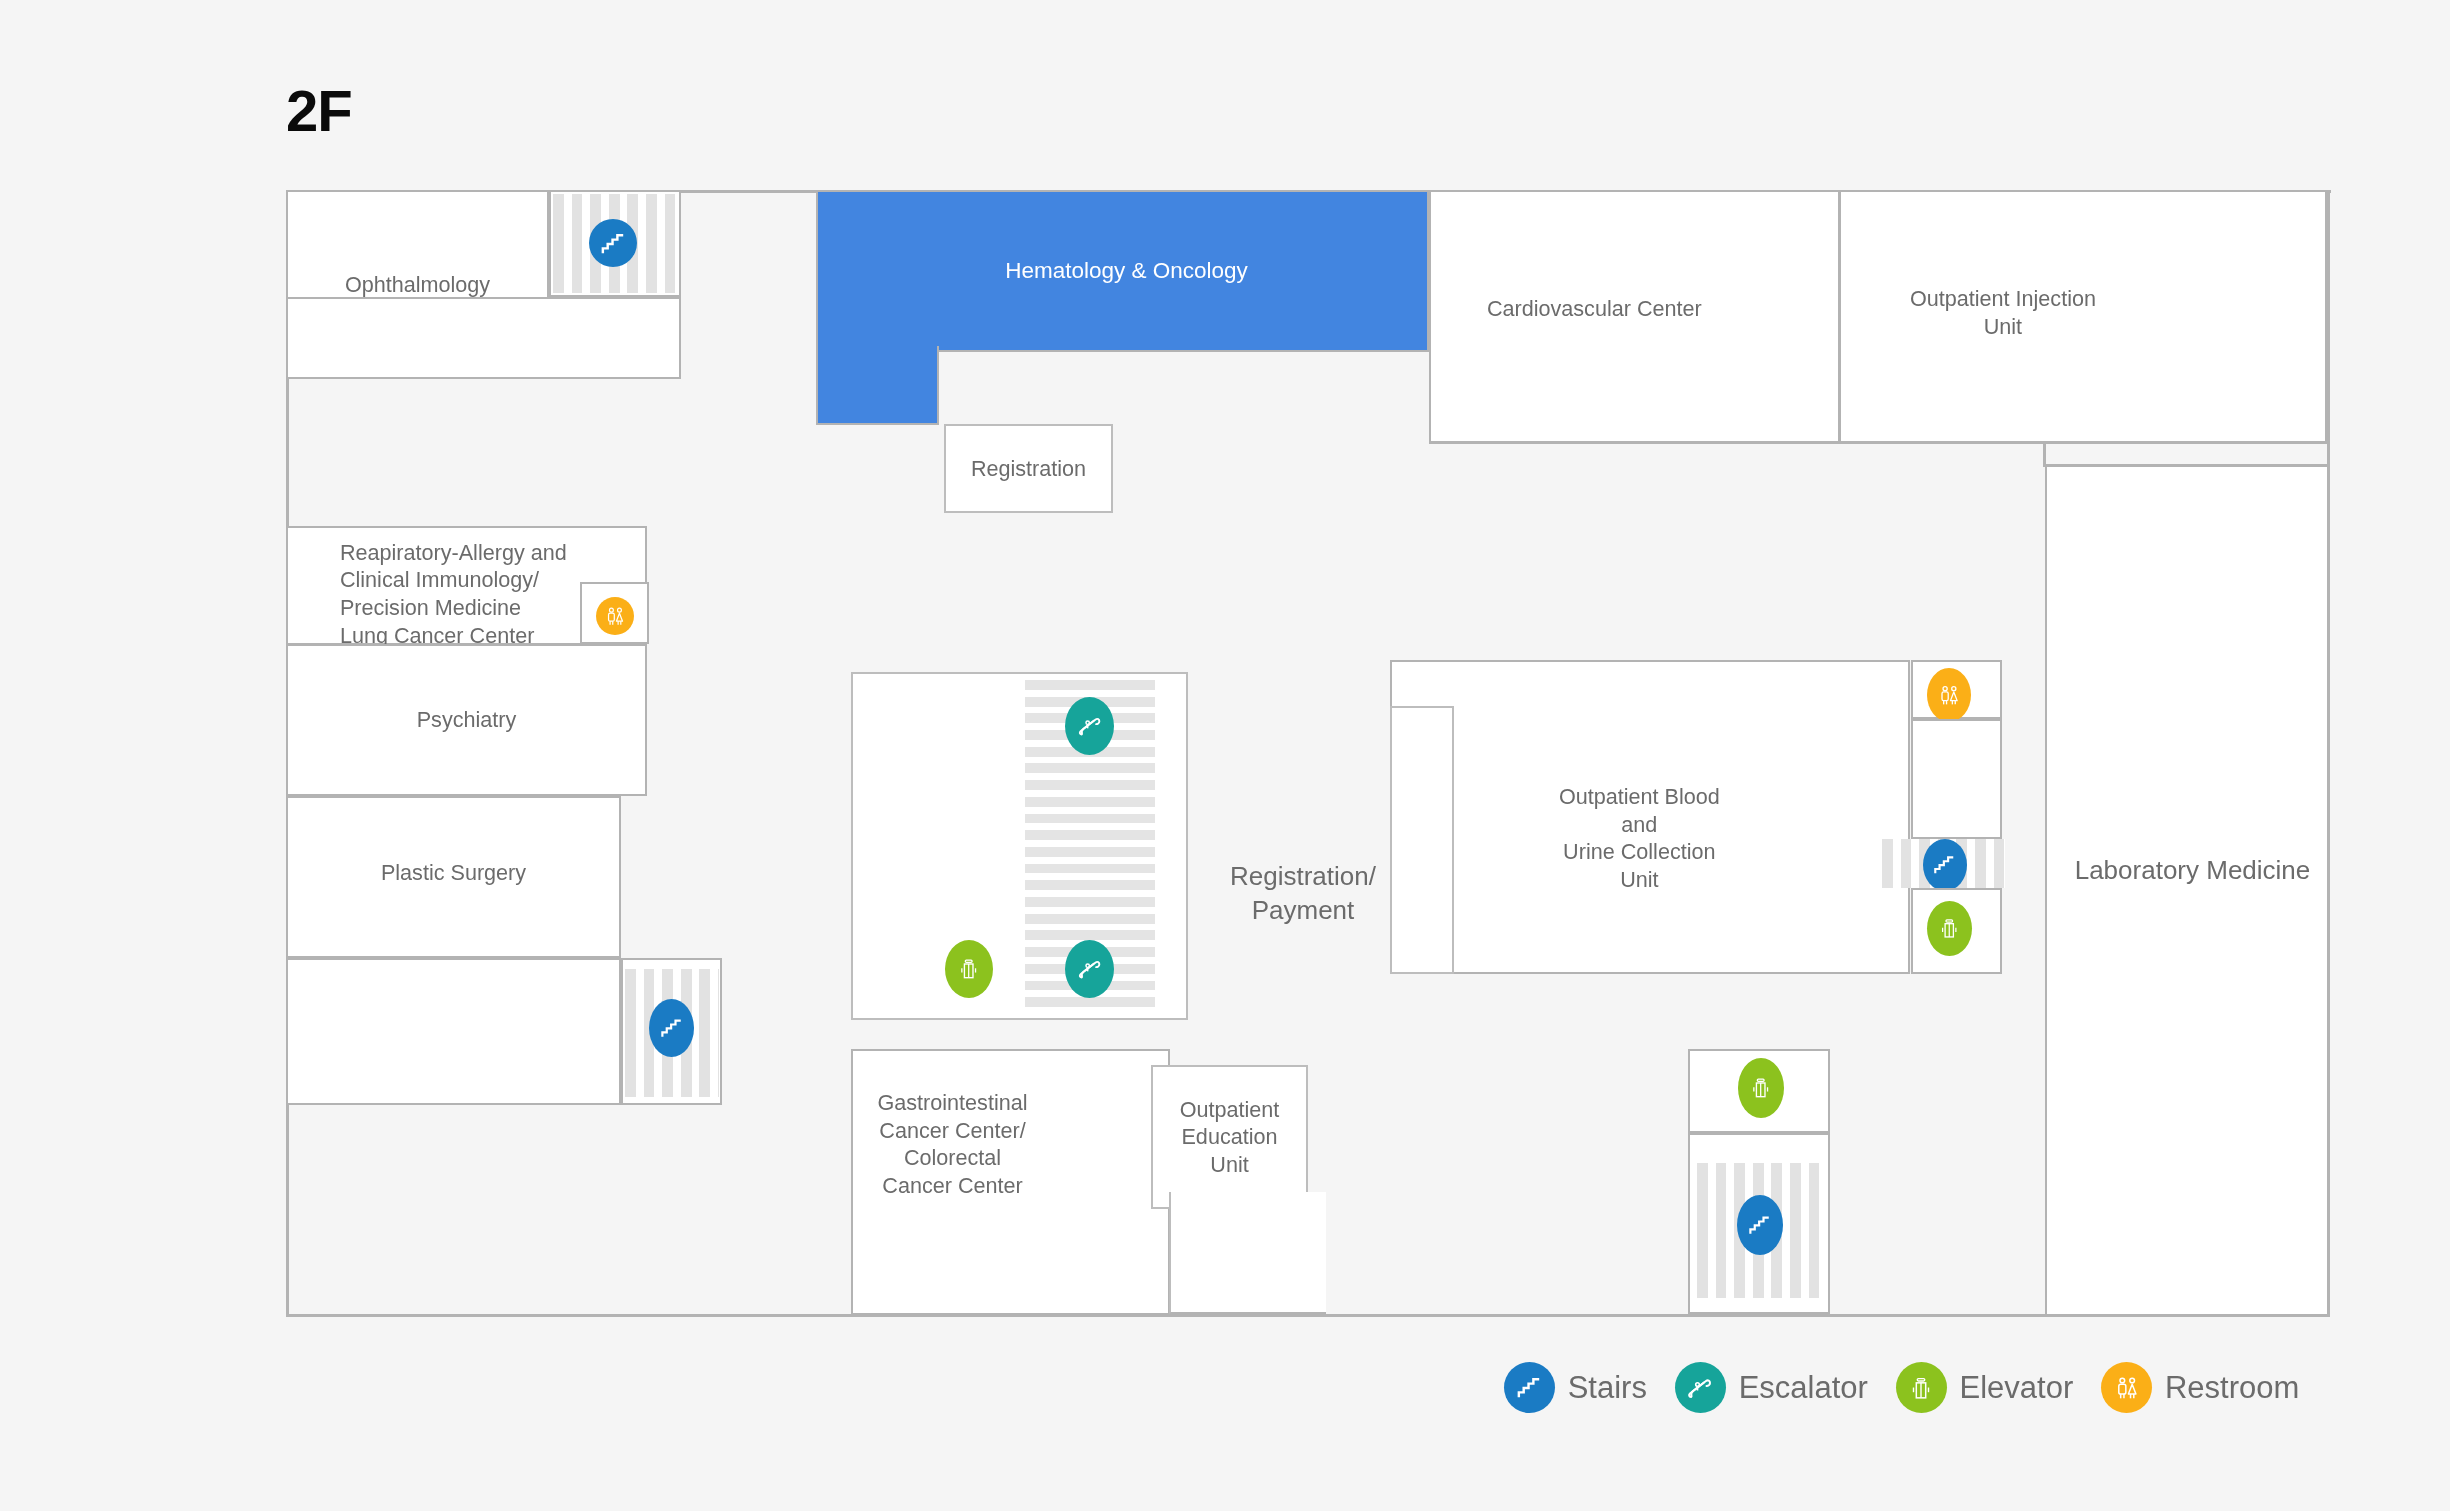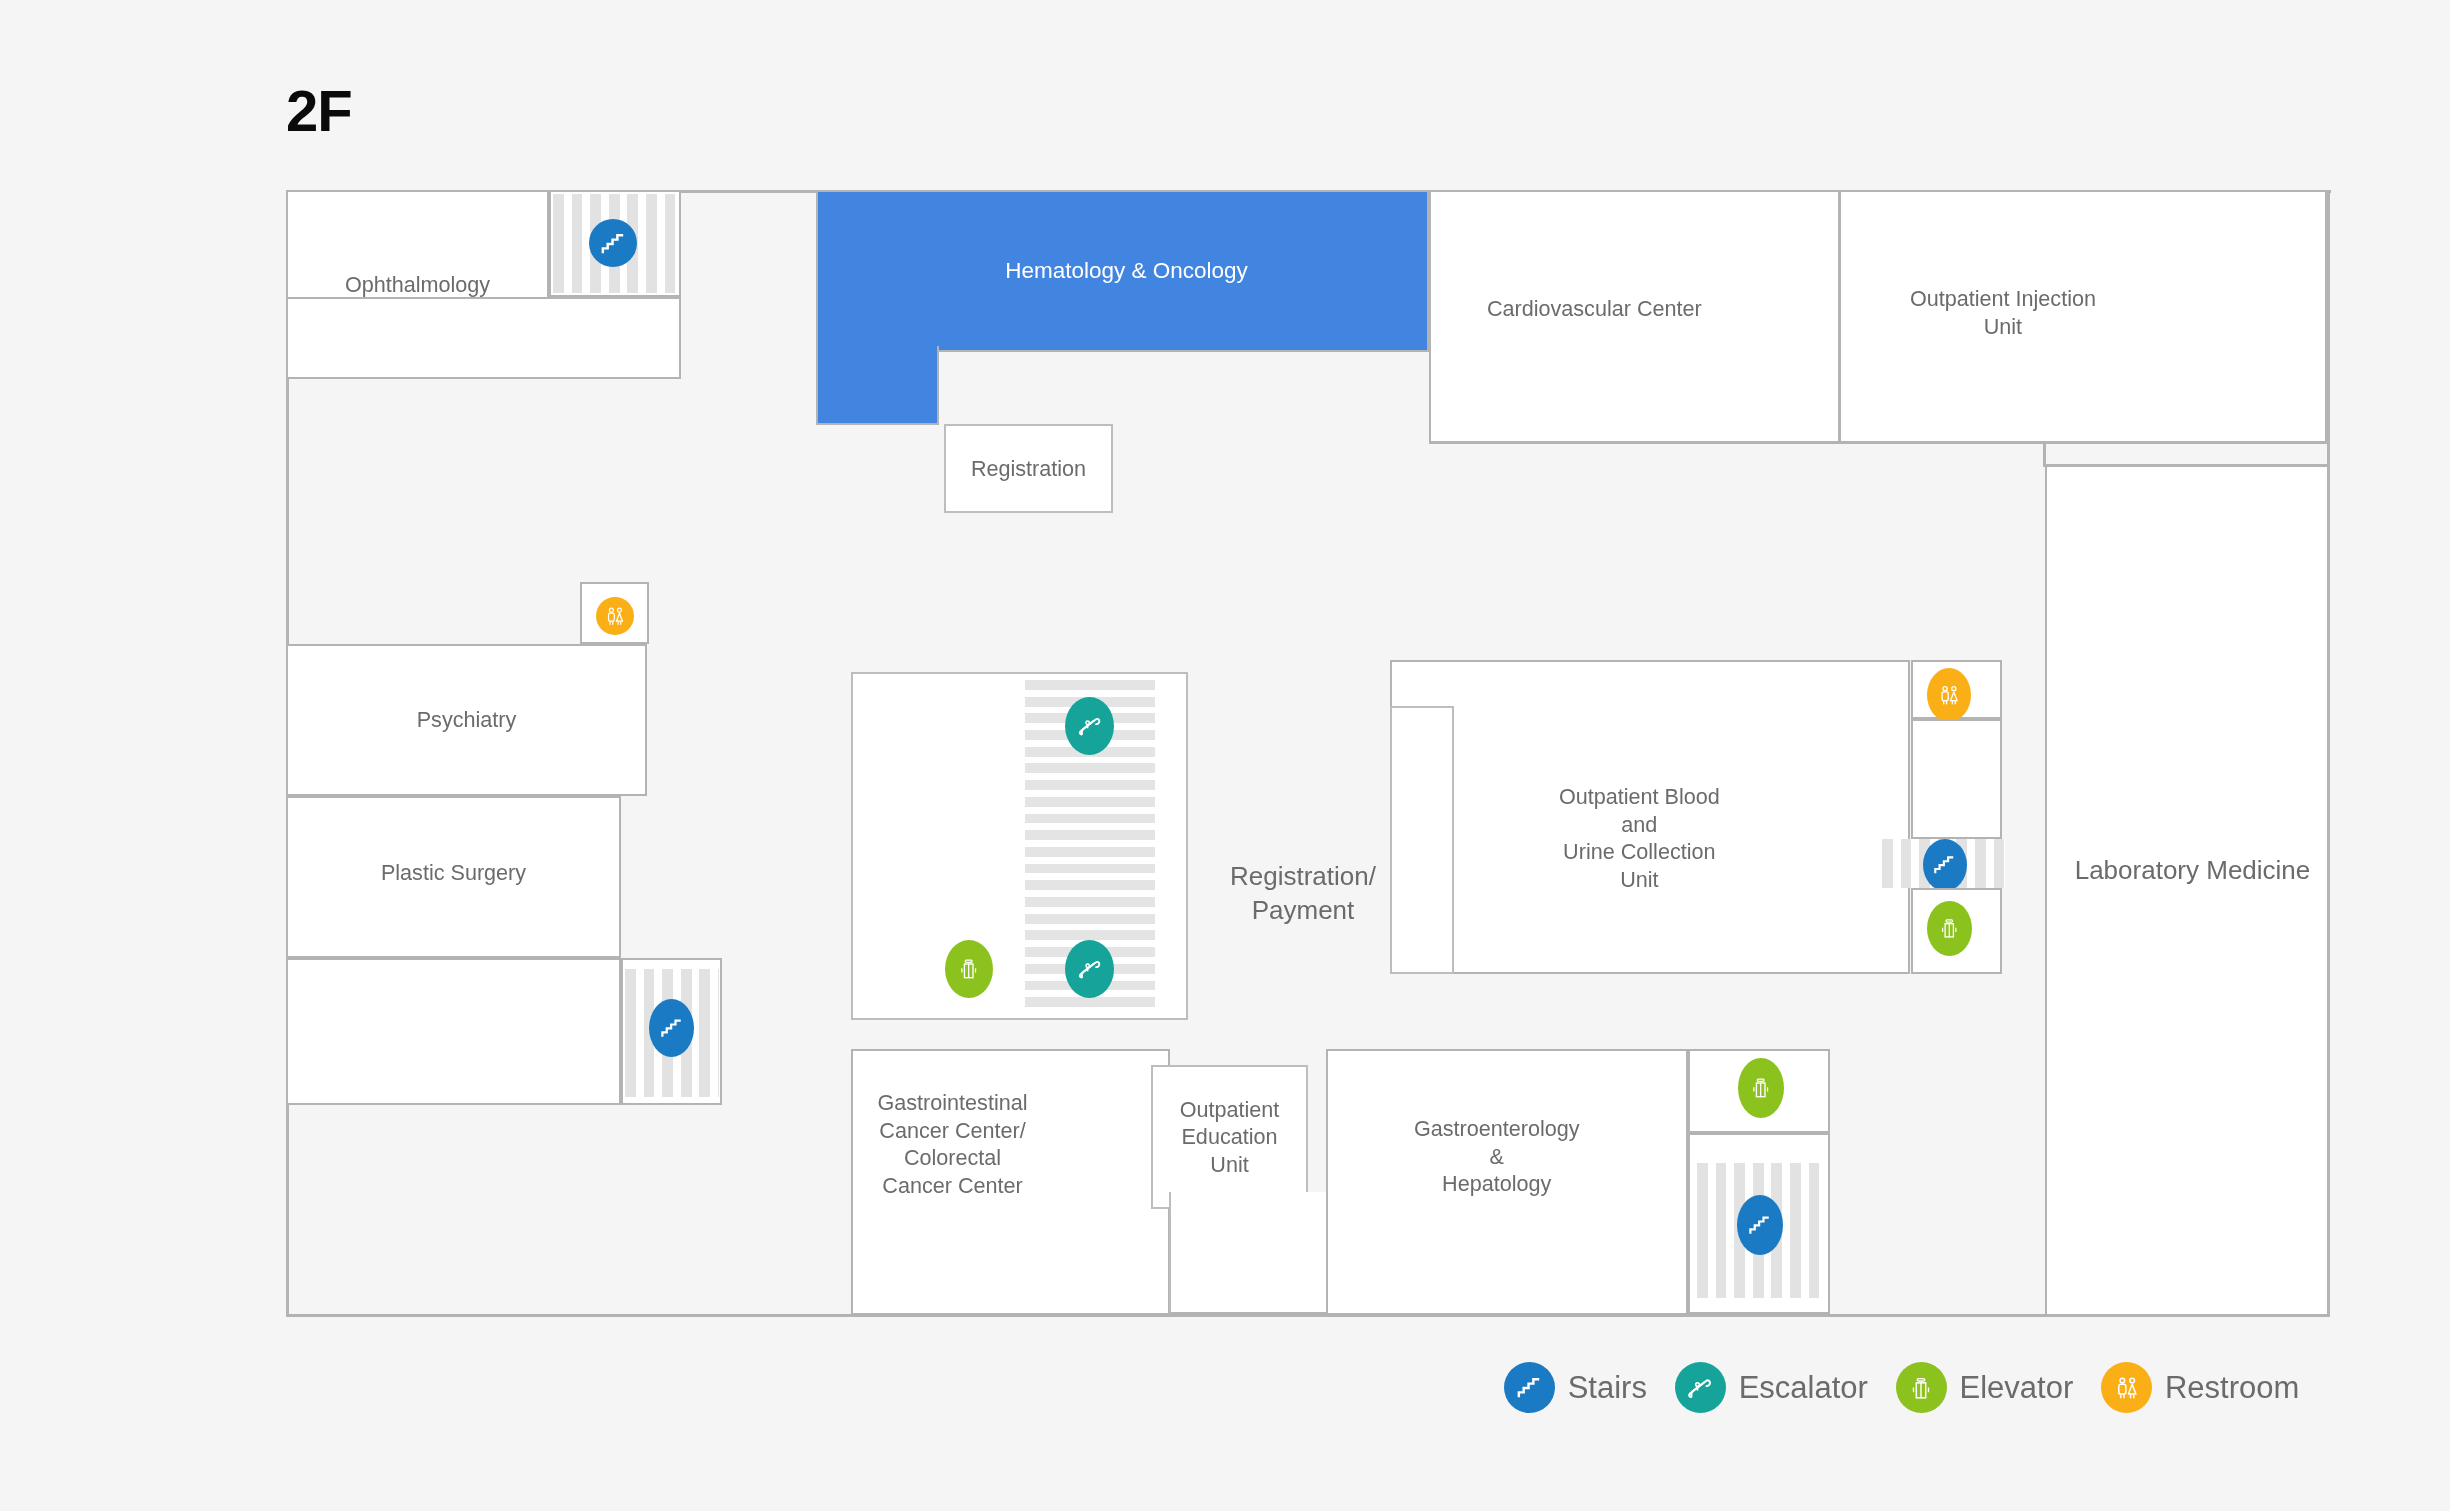--- a/index.html
+++ b/index.html
@@ -165,20 +165,26 @@
   <div class="hatch" style="left:267px; top:3.9px; width:124px; height:99px;"></div>
   <div class="badge" style="left:303px; top:29px; width:48px; height:48px; background:#1a7bc4;">
     <svg width="31" height="31" viewBox="0 0 64 64" aria-hidden="true">
       <path d="M10 52 L10 42 L20 42 L20 33 L30 33 L30 24 L40 24 L40 15 L52 15" fill="none" stroke="#ffffff" stroke-width="5" stroke-linejoin="miter" stroke-linecap="butt"></path>
     </svg>
   </div>
 
   <div class="room" style="left:0px; top:107px; width:395px; height:82px;"></div>
 
 
+  <div class="room" style="left:0px; top:336px; width:361px; height:119px;">
+    <span class="room-label" style="position:absolute; left:47px; top:10.8px; text-align:left;">Reapiratory-Allergy and
+Clinical Immunology/
+Precision Medicine
+Lung Cancer Center</span>
+  </div>
 
   <div class="room" style="left:294px; top:392px; width:69px; height:62px;"></div>
   <div class="badge" style="left:310px; top:407px; width:38px; height:38px; background:#fbaf17;">
     <svg width="24.5" height="24.5" viewBox="0 0 64 64" aria-hidden="true">
       <circle cx="22" cy="16" r="5" fill="none" stroke="#ffffff" stroke-width="3.2"></circle>
       <rect x="14.5" y="24" width="15" height="21" rx="4" fill="none" stroke="#ffffff" stroke-width="3.2"></rect>
       <line x1="18.5" y1="45" x2="18.5" y2="54" stroke="#ffffff" stroke-width="3.2"></line>
       <line x1="25.5" y1="45" x2="25.5" y2="54" stroke="#ffffff" stroke-width="3.2"></line>
       <circle cx="43" cy="16" r="5" fill="none" stroke="#ffffff" stroke-width="3.2"></circle>
       <path d="M43 24 L35 45 L51 45 Z" fill="none" stroke="#ffffff" stroke-width="3.2" stroke-linejoin="round"></path>
@@ -313,25 +319,20 @@
 Cancer Center</span>
   </div>
 
   <div class="room" style="left:865px; top:859px; width:157px; height:144px; border-width:2px; border-color:#bdbdbd;margin-top:16px;">
     <span class="room-label">Outpatient
 Education
 Unit</span>
   </div>
   <div class="room" style="left:883px; top:1002px; width:157px; height:122px; border-top:none; border-right:none; border-left-color:#bdbdbd;"></div>
 
-  <div class="room" style="left:1040px; top:859px; width:362px; height:266px;">
-    <span class="room-label" style="position:absolute; left:81px; top:64px;">Gastroenterology
-&amp;
-Hepatology</span>
-  </div>
 
   <div class="room" style="left:1402px; top:859px; width:142px; height:84px;"></div>
   <div class="badge" style="left:1452px; top:868px; width:46px; height:60px; background:#8cc21e; border-radius:50%;">
     <svg width="27.4" height="27.4" viewBox="0 0 64 64" aria-hidden="true">
       <rect x="24" y="12" width="16" height="5" rx="2.4" fill="none" stroke="#ffffff" stroke-width="3"></rect>
       <rect x="22" y="21" width="20" height="32" fill="none" stroke="#ffffff" stroke-width="3.2"></rect>
       <line x1="32" y1="21" x2="32" y2="53" stroke="#ffffff" stroke-width="3"></line>
       <line x1="16" y1="31" x2="16" y2="41" stroke="#ffffff" stroke-width="3"></line>
       <line x1="48" y1="31" x2="48" y2="41" stroke="#ffffff" stroke-width="3"></line>
     </svg>

